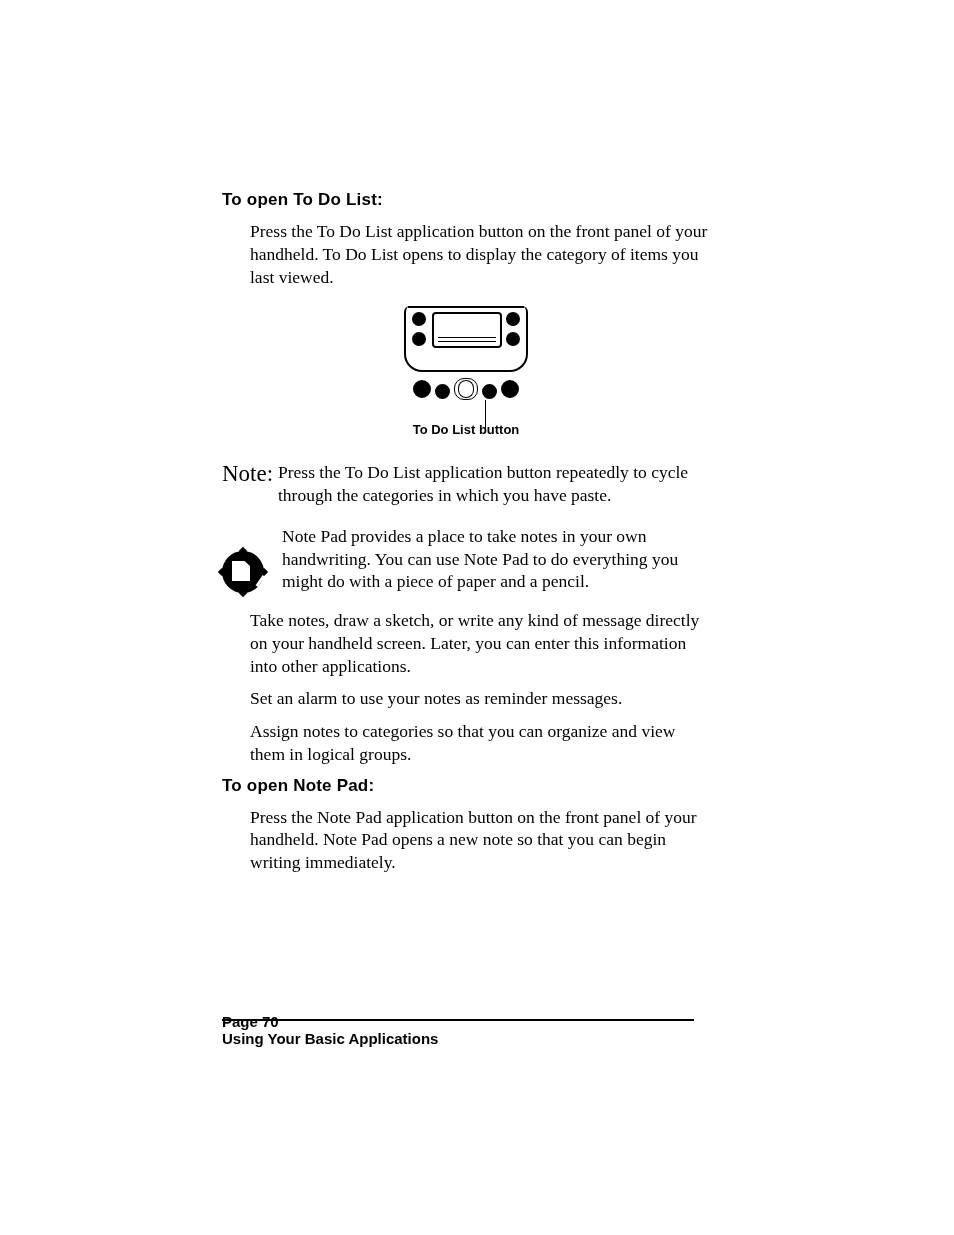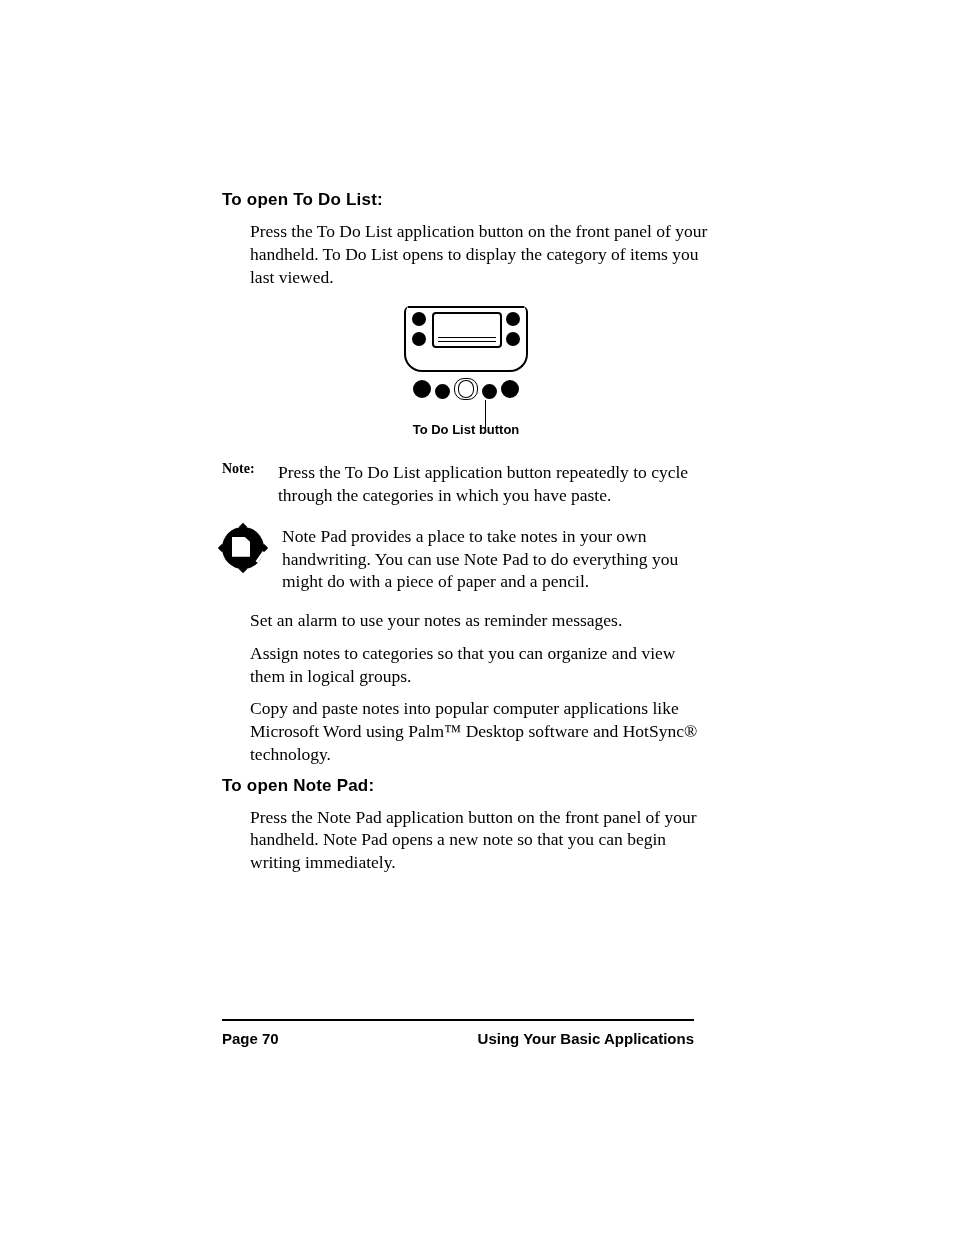--- a/index.html
+++ b/index.html
@@ -115,37 +115,37 @@
     margin: 6px 0 0 0;
     font-size: 13px;
   }
   
   .note-row {
     display: flex;
     margin: 24px 0 18px 0;
   }
   .note-label {
     flex: 0 0 56px;
-    font-size: 14px;
-    font-weight: 700;
+    font-size: 23px;
+    font-weight: 400;
   }
   .note-text {
     flex: 1 1 auto;
     font-size: 17.5px;
     line-height: 1.3;
   }
   
   h2.section-head {
     margin: 22px 0 10px 0;
     font-size: 22px;
     letter-spacing: 0.3px;
   }
   .icon-para {
     display: flex;
-    align-items: flex-start;
+    align-items: flex-end;
     gap: 18px;
     margin: 4px 0 16px 0;
   }
   .np-icon {
     flex: 0 0 42px;
     height: 42px;
     background: #000;
     border-radius: 50%;
     position: relative;
     margin-top: 2px;
@@ -190,20 +190,21 @@
     bottom: 214px;
     border-top: 2.5px solid #000;
   }
   .footer {
     position: absolute;
     left: 222px; right: 260px;
     bottom: 188px;
     display: flex;
     justify-content: space-between;
     font-size: 15px;
+    flex-direction: column;
   }
 </style>
 </head>
 <body>
 
 <div class="page">
 
   <div class="content">
 
     <h3 class="proc-head bold-sans">To open To Do List:</h3>
@@ -249,23 +250,23 @@
         <span class="burst-t"></span>
           <span class="burst-b"></span>
         <span class="note"></span>
           <span class="pencil"></span>
       </div>
       <p>Note Pad provides a place to take notes in your own handwriting. You can use Note Pad to do everything you might do with a piece of paper and a pencil.</p>
     </div>
 
 
     <ul class="feat">
+      <li>Take notes, draw a sketch, or write any kind of message directly on your handheld screen. Later, you can enter this information into other applications.</li>
       <li>Set an alarm to use your notes as reminder messages.</li>
       <li>Assign notes to categories so that you can organize and view them in logical groups.</li>
-      <li>Copy and paste notes into popular computer applications like Microsoft Word using Palm™ Desktop software and HotSync® technology.</li>
     </ul>
 
     <h3 class="proc-head bold-sans" style="margin-top:6px;">To open Note Pad:</h3>
 
     <p class="body">Press the Note Pad application button on the front panel of your handheld. Note Pad opens a new note so that you can begin writing immediately.</p>
 
   </div>
 
   <div class="footer-rule"></div>
   <div class="footer bold-sans">

